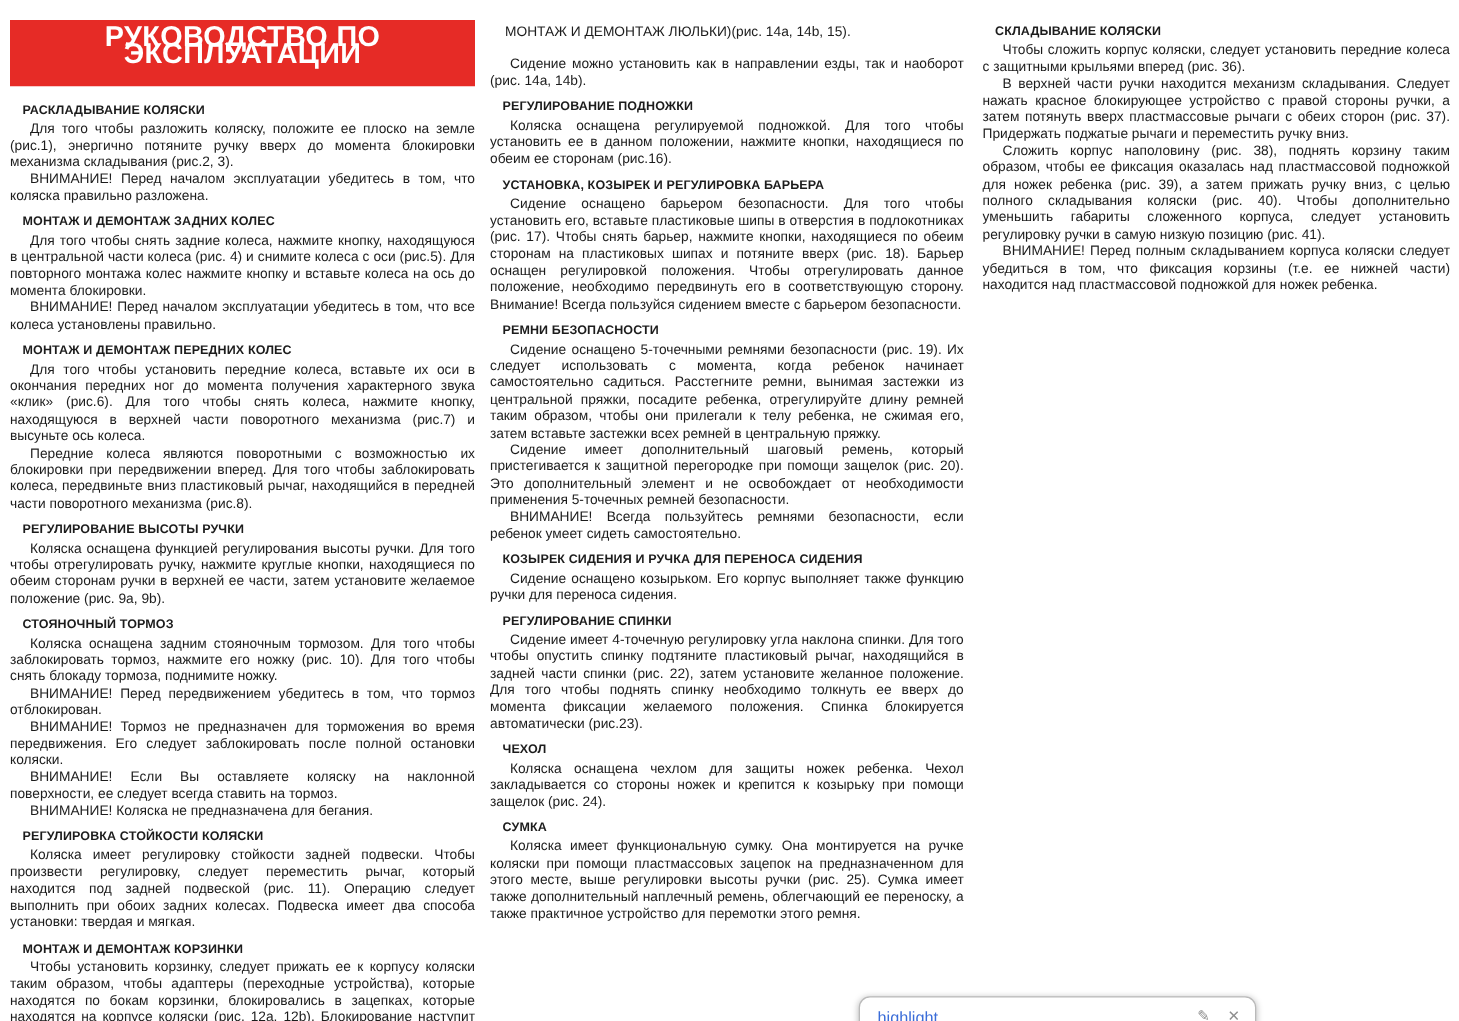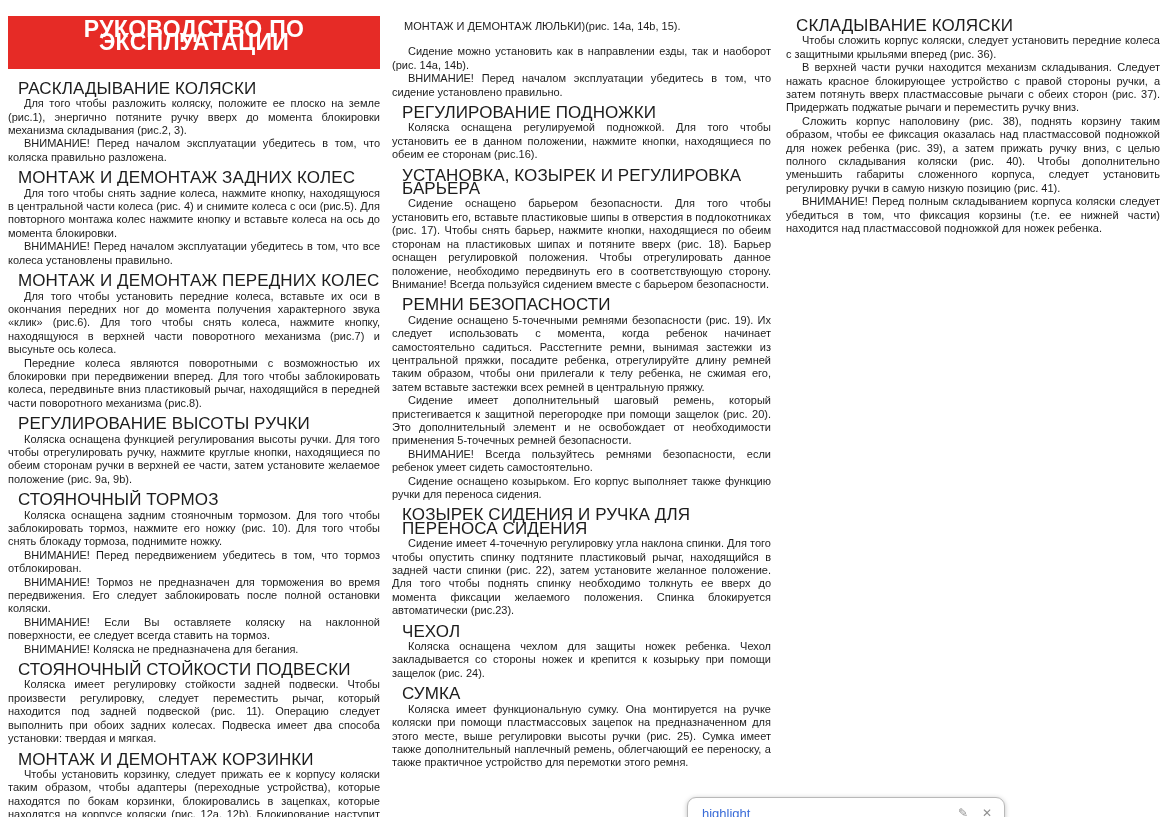--- a/index.html
+++ b/index.html
@@ -31,23 +31,23 @@
     margin: 16px 0 13px 0;
     color: #ffffff;
     font-weight: bold;
     font-size: 23px;
     text-align: center;
     padding: 7px 0 19px 0;
     letter-spacing: 0.3px;
   }
 
   .blk.h {
-    font-weight: normal;
+    font-weight: bold;
     text-align: left;
-    font-size: 17px;
+    font-size: 10px;
     margin: 7px 0 2px 10px;
     letter-spacing: 0.1px;
   }
   .blk.p  { text-indent: 16px; margin: 0; }
   .blk.p0 { text-indent: 0;  margin: 12px; }
 
   .findbar {
     position: absolute;
     left: 687px;
     top: 797px;
@@ -95,42 +95,42 @@
         <div class="blk p">Для того чтобы установить передние колеса, вставьте их оси в окончания передних ног до момента получения характерного звука «клик» (рис.6). Для того чтобы снять колеса, нажмите кнопку, находящуюся в верхней части поворотного механизма (рис.7) и высуньте ось колеса.</div>
         <div class="blk p">Передние колеса являются поворотными с возможностью их блокировки при передвижении вперед. Для того чтобы заблокировать колеса, передвиньте вниз пластиковый рычаг, находящийся в передней части поворотного механизма (рис.8).</div>
         <div class="blk h">РЕГУЛИРОВАНИЕ ВЫСОТЫ РУЧКИ</div>
         <div class="blk p">Коляска оснащена функцией регулирования высоты ручки. Для того чтобы отрегулировать ручку, нажмите круглые кнопки, находящиеся по обеим сторонам ручки в верхней ее части, затем установите желаемое положение (рис. 9а, 9b).</div>
         <div class="blk h">СТОЯНОЧНЫЙ ТОРМОЗ</div>
         <div class="blk p">Коляска оснащена задним стояночным тормозом. Для того чтобы заблокировать тормоз, нажмите его ножку (рис. 10). Для того чтобы снять блокаду тормоза, поднимите ножку.</div>
         <div class="blk p">ВНИМАНИЕ! Перед передвижением убедитесь в том, что тормоз отблокирован.</div>
         <div class="blk p">ВНИМАНИЕ! Тормоз не предназначен для торможения во время передвижения. Его следует заблокировать после полной остановки коляски.</div>
         <div class="blk p">ВНИМАНИЕ! Если Вы оставляете коляску на наклонной поверхности, ее следует всегда ставить на тормоз.</div>
         <div class="blk p">ВНИМАНИЕ! Коляска не предназначена для бегания.</div>
-        <div class="blk h">СТОЯНОЧНЫЙ СТОЙКОСТИ ПОДВЕСКИ</div>
+        <div class="blk h">РЕГУЛИРОВКА СТОЙКОСТИ КОЛЯСКИ</div>
         <div class="blk p">Коляска имеет регулировку стойкости задней подвески. Чтобы произвести регулировку, следует переместить рычаг, который находится под задней подвеской (рис. 11). Операцию следует выполнить при обоих задних колесах. Подвеска имеет два способа установки: твердая и мягкая.</div>
         <div class="blk h">МОНТАЖ И ДЕМОНТАЖ КОРЗИНКИ</div>
         <div class="blk p">Чтобы установить корзинку, следует прижать ее к корпусу коляски таким образом, чтобы адаптеры (переходные устройства), которые находятся по бокам корзинки, блокировались в зацепках, которые находятся на корпусе коляски (рис. 12а, 12b). Блокирование наступит автоматически.</div>
       </div>
   </div>
 
   <div class="col col-2">
     <div>
         <div class="blk p0">МОНТАЖ И ДЕМОНТАЖ ЛЮЛЬКИ)(рис. 14а, 14b, 15).</div>
         <div class="blk p">Сидение можно установить как в направлении езды, так и наоборот (рис. 14а, 14b).</div>
-        <div class="blk p">ВНИМАНИЕ! Перед началом эксплуатации убедитесь в том, что сидение установлено правильно.</div>
         <div class="blk h">РЕГУЛИРОВАНИЕ ПОДНОЖКИ</div>
         <div class="blk p">Коляска оснащена регулируемой подножкой. Для того чтобы установить ее в данном положении, нажмите кнопки, находящиеся по обеим ее сторонам (рис.16).</div>
         <div class="blk h">УСТАНОВКА, КОЗЫРЕК И РЕГУЛИРОВКА БАРЬЕРА</div>
         <div class="blk p">Сидение оснащено барьером безопасности. Для того чтобы установить его, вставьте пластиковые шипы в отверстия в подлокотниках (рис. 17). Чтобы снять барьер, нажмите кнопки, находящиеся по обеим сторонам на пластиковых шипах и потяните вверх (рис. 18). Барьер оснащен регулировкой положения. Чтобы отрегулировать данное положение, необходимо передвинуть его в соответствующую сторону. Внимание! Всегда пользуйся сидением вместе с барьером безопасности.</div>
         <div class="blk h">РЕМНИ БЕЗОПАСНОСТИ</div>
         <div class="blk p">Сидение оснащено 5-точечными ремнями безопасности (рис. 19). Их следует использовать с момента, когда ребенок начинает самостоятельно садиться. Расстегните ремни, вынимая застежки из центральной пряжки, посадите ребенка, отрегулируйте длину ремней таким образом, чтобы они прилегали к телу ребенка, не сжимая его, затем вставьте застежки всех ремней в центральную пряжку.</div>
         <div class="blk p">Сидение имеет дополнительный шаговый ремень, который пристегивается к защитной перегородке при помощи защелок (рис. 20). Это дополнительный элемент и не освобождает от необходимости применения 5-точечных ремней безопасности.</div>
         <div class="blk p">ВНИМАНИЕ! Всегда пользуйтесь ремнями безопасности, если ребенок умеет сидеть самостоятельно.</div>
+        <div class="blk h">КОЗЫРЕК СИДЕНИЯ И РУЧКА ДЛЯ ПЕРЕНОСА СИДЕНИЯ</div>
         <div class="blk p">Сидение оснащено козырьком. Его корпус выполняет также функцию ручки для переноса сидения.</div>
-        <div class="blk h">КОЗЫРЕК СИДЕНИЯ И РУЧКА ДЛЯ ПЕРЕНОСА СИДЕНИЯ</div>
+        <div class="blk h">РЕГУЛИРОВАНИЕ СПИНКИ</div>
         <div class="blk p">Сидение имеет 4-точечную регулировку угла наклона спинки. Для того чтобы опустить спинку подтяните пластиковый рычаг, находящийся в задней части спинки (рис. 22), затем установите желанное положение. Для того чтобы поднять спинку необходимо толкнуть ее вверх до момента фиксации желаемого положения. Спинка блокируется автоматически (рис.23).</div>
         <div class="blk h">ЧЕХОЛ</div>
         <div class="blk p">Коляска оснащена чехлом для защиты ножек ребенка. Чехол закладывается со стороны ножек и крепится к козырьку при помощи защелок (рис. 24).</div>
         <div class="blk h">СУМКА</div>
         <div class="blk p">Коляска имеет функциональную сумку. Она монтируется на ручке коляски при помощи пластмассовых зацепок на предназначенном для этого месте, выше регулировки высоты ручки (рис. 25). Сумка имеет также дополнительный наплечный ремень, облегчающий ее переноску, а также практичное устройство для перемотки этого ремня.</div>
       </div>
   </div>
 
   <div class="col col-3">
     <div>

